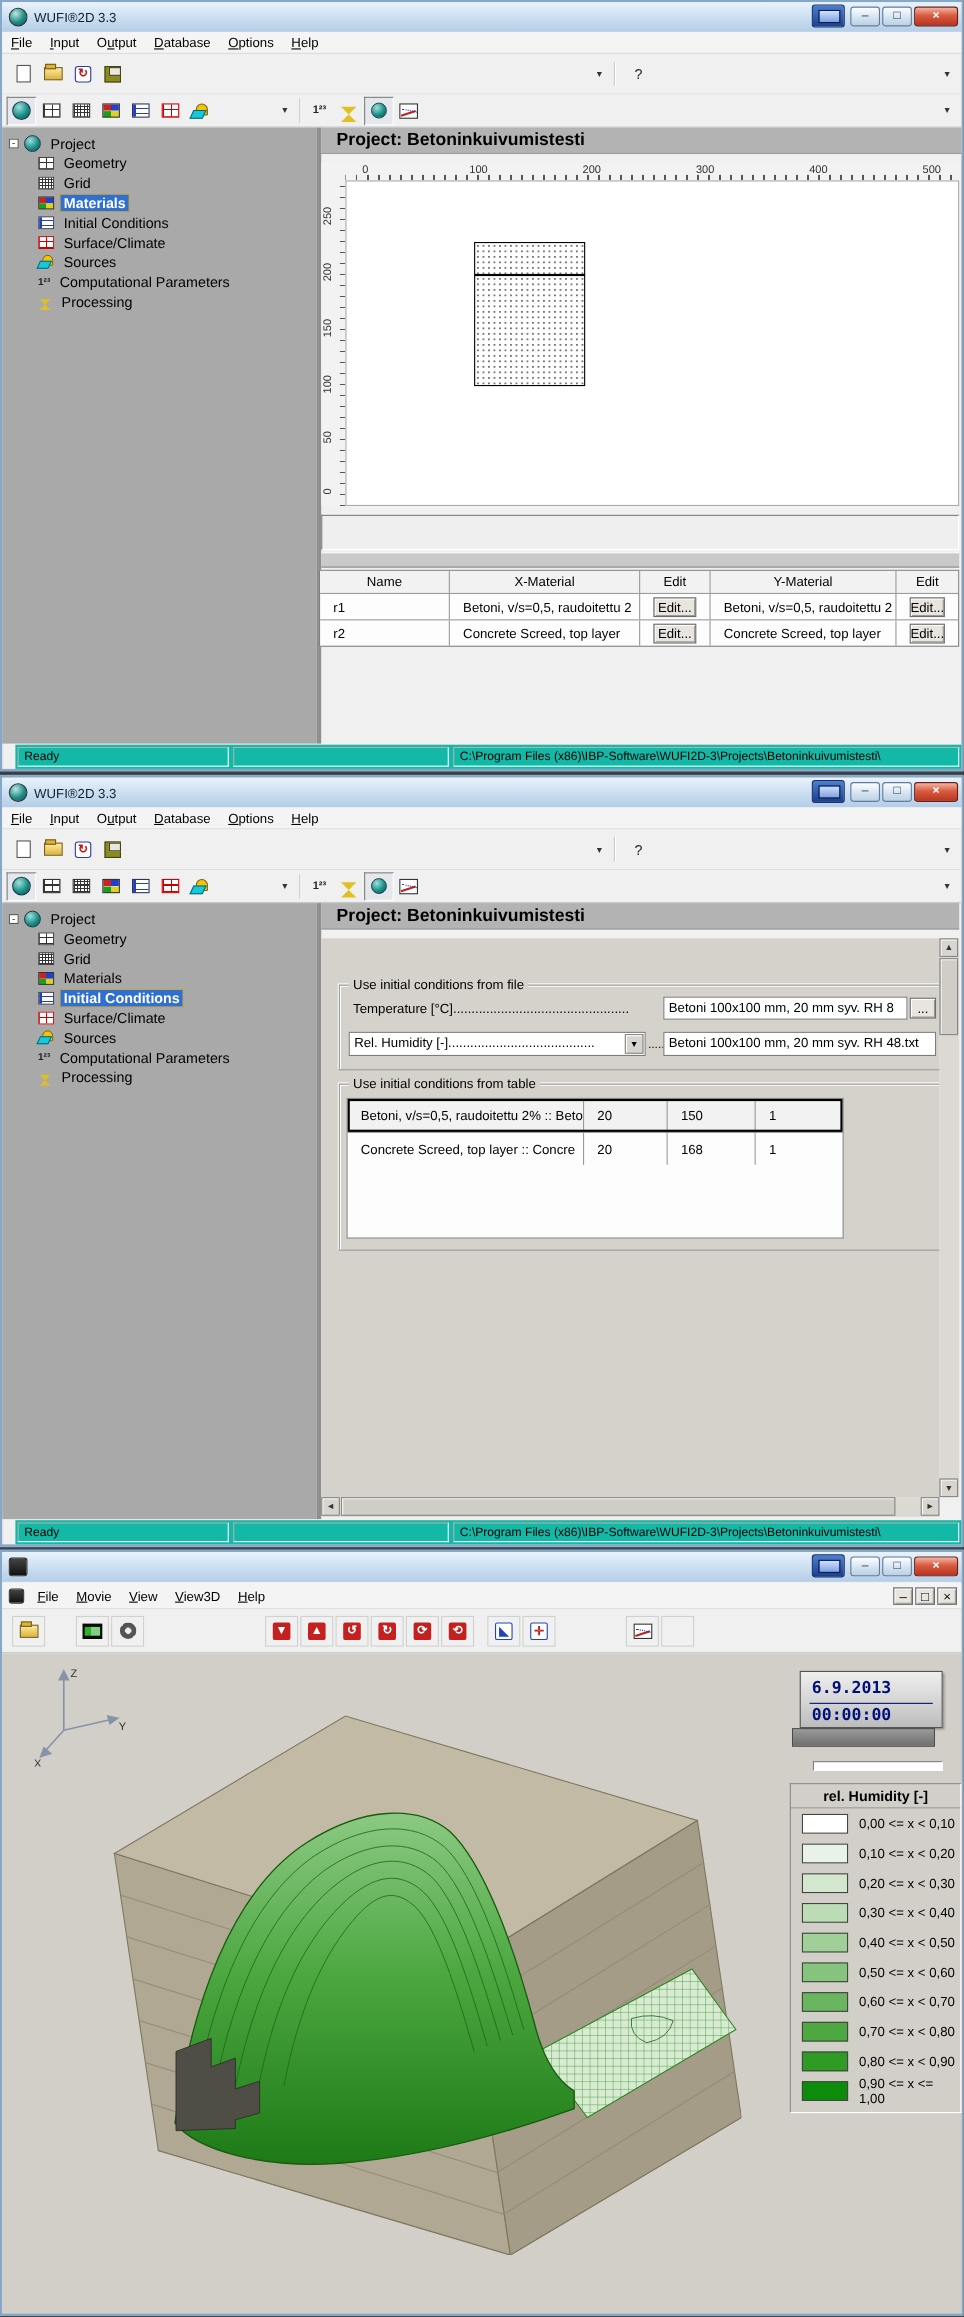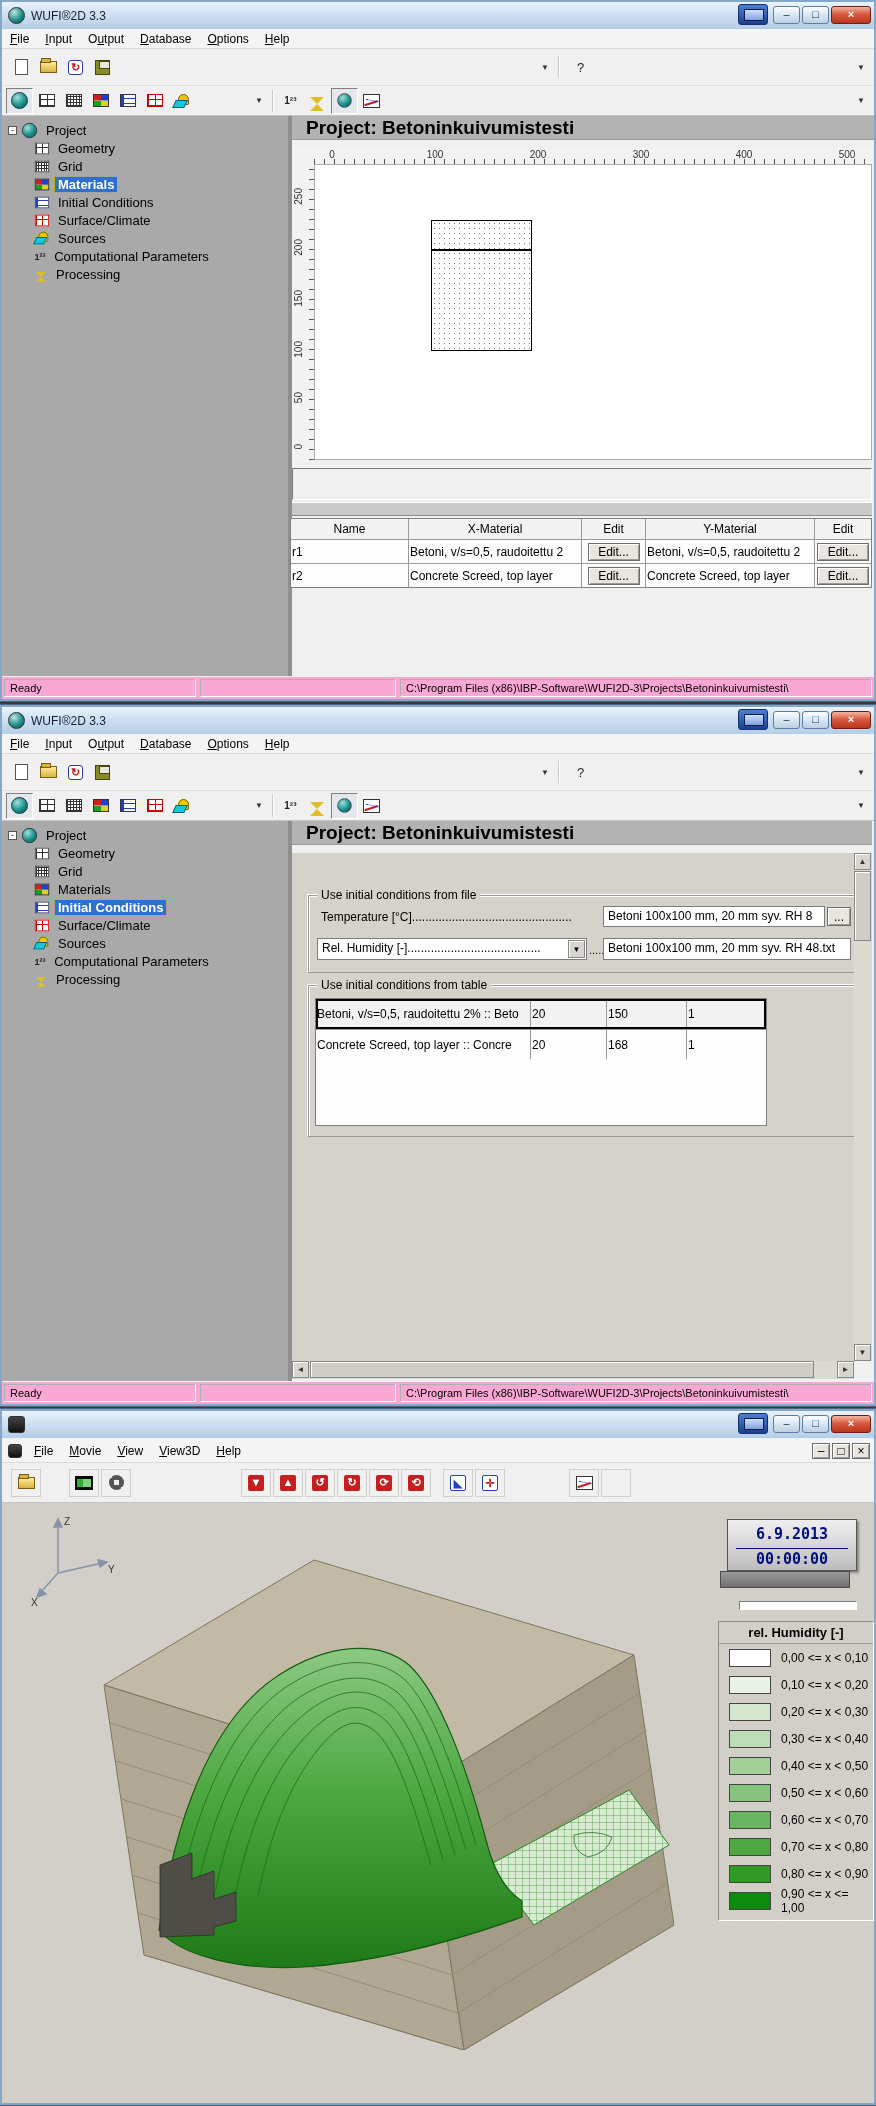--- a/index.html
+++ b/index.html
@@ -54,54 +54,54 @@
 .qbox{font-size:13px;color:#222;padding:0 14px}
 
 .tree{position:absolute;left:0;width:286px;background:#a9a9a9;font-size:13px}
 .titem{display:flex;align-items:center;height:18px;margin-left:32px;white-space:nowrap}
 .titem.root{margin-left:6px}
 .exp{width:9px;height:9px;border:1px solid #555;background:#fff;font-size:9px;line-height:7px;text-align:center;margin-right:4px;color:#222}
 .tico{margin-right:5px;flex:0 0 auto;transform:scale(.9)}
 .tlabel{padding:0 3px}
 .tlabel.sel{background:#2f6fd0;color:#fff;font-weight:bold;outline:1px dotted #d8a000}
 
-.phead{position:absolute;height:24px;background:#b3b3b3;display:flex;align-items:center;font-weight:bold;font-size:19px;padding-left:14px;border-bottom:1px solid #999}
+.phead{position:absolute;height:24px;background:#b3b3b3;display:flex;align-items:center;font-weight:bold;font-size:16px;padding-left:14px;border-bottom:1px solid #999}
 .vsplit{position:absolute;width:4px;background:#8f8f8f}
 
 .ruler{position:absolute;background:#f2f2f2;font-size:10px;color:#333}
 .rnum{position:absolute;top:1px;transform:translateX(-50%)}
 .rticks{position:absolute;left:0;right:0;bottom:0;height:5px;background:repeating-linear-gradient(90deg,#555 0 1px,transparent 1px 10px)}
 .vnum{position:absolute;left:1px;writing-mode:vertical-rl;transform:rotate(180deg);}
 .vticks{position:absolute;top:0;bottom:0;right:0;width:5px;background:repeating-linear-gradient(0deg,#555 0 1px,transparent 1px 10px)}
 .canvas{position:absolute;background:#fff;border:1px solid #aaa}
 .dotfill{background-color:#fff;background-image:radial-gradient(#777 .6px,transparent .7px);background-size:5px 5px}
 
 .sunk{border:1px solid;border-color:#7c7c7c #fff #fff #7c7c7c}
 .btn3d{background:#e8e5de;border:1px solid #6d6d6d;box-shadow:inset 1px 1px 0 #fff,inset -1px -1px 0 #9a9a9a;font-size:12px;}
 .mtable{position:absolute;border:1px solid #808080;background:#fdfdfd}
 .mrow{display:flex;border-top:1px solid #9a9a9a}
 .mrow:first-child{border-top:none;background:#f2f2f2}
-.mcell{border-left:1px solid #9a9a9a;padding:2px 1px;overflow:hidden;white-space:nowrap;display:flex;align-items:center}
+.mcell{border-left:1px solid #9a9a9a;padding:2px 12px;overflow:hidden;white-space:nowrap;display:flex;align-items:center}
 .mcell:first-child{border-left:none}
 .mcell.hd{justify-content:center}
-.statusbar{position:absolute;left:0;right:0;height:22px;background:#f9a8d4;display:flex;gap:4px;padding:2px;font-size:11px}
+.statusbar{position:absolute;left:12px;right:0;height:22px;background:#14b8a6;display:flex;gap:4px;padding:2px;font-size:11px}
 .spanel{border:1px solid;border-color:#b0b0b0 #fff #fff #b0b0b0;padding:2px 5px;overflow:hidden;white-space:nowrap}
 
 .content2{position:absolute;background:#d5d2cb}
 .group{position:absolute;border:1px solid #9a9a9a;box-shadow:1px 1px 0 #fff inset, -1px -1px 0 #fff}
 .glabel{position:absolute;top:-8px;left:8px;background:#d5d2cb;padding:0 4px;font-size:12px}
 .field{position:absolute;background:#fff;border:1px solid #7c7c7c;font-size:12px;padding:2px 4px;white-space:nowrap;overflow:hidden}
 .combo .arrowbtn{position:absolute;right:1px;top:1px;bottom:1px;width:17px;background:#d8d5ce;border:1px solid #888;box-shadow:inset 1px 1px 0 #fff;font-size:8px;display:flex;align-items:center;justify-content:center}
 .scroll{position:absolute;background:#dcd9d2}
 .sbtn{position:absolute;width:17px;height:17px;background:#d8d5ce;border:1px solid #888;box-shadow:inset 1px 1px 0 #fff;font-size:8px;display:flex;align-items:center;justify-content:center;color:#333}
 .thumb{position:absolute;background:#d0cdc6;border:1px solid #888;box-shadow:inset 1px 1px 0 #fff}
 
 .m3{position:absolute;background:#d2cfc8}
 .clock{position:absolute;background:linear-gradient(#efefef,#bdbdbd);border:1px solid #555;box-shadow:2px 2px 2px #888}
-.clock .inner{margin:5px 10px;text-align:center;font-family:"DejaVu Sans Mono",monospace;font-weight:bold;color:#00107a;font-size:15px}
+.clock .inner{margin:5px 10px;text-align:left;font-family:"DejaVu Sans Mono",monospace;font-weight:bold;color:#00107a;font-size:15px}
 .clock hr{border:none;border-top:1px solid #00107a;margin:1px 8px}
 .pedestal{position:absolute;background:linear-gradient(#9a9a9a,#6f6f6f);border:1px solid #4a4a4a}
 .legend{position:absolute;background:#d2cfc8;border:1px solid;border-color:#8a8a8a #fff #fff #8a8a8a}
 .lhead{font-weight:bold;font-size:13px;text-align:center;padding:3px 0;border-bottom:1px solid #9a9a9a}
 .lrow{display:flex;align-items:center;height:27px;padding-left:10px;font-size:12px}
 .swatch{width:42px;height:18px;border:1px solid #444;margin-right:10px;flex:0 0 auto}
 .infobox{position:absolute;background:#d2cfc8;border:1px solid;border-color:#8a8a8a #fff #fff #8a8a8a;font-size:12px;padding:4px 6px;line-height:1.45}
 .rbtn{width:30px;height:28px;margin:1px;display:flex;align-items:center;justify-content:center;border:1px solid #d0d0d0;background:#f0f0f0}
 .ric{width:16px;height:16px;border-radius:2px;background:#c42020;color:#fff;font-size:11px;line-height:15px;text-align:center;font-weight:bold}
 .ric.blue{background:#fff;color:#2040c0;border:1px solid #2040c0}

